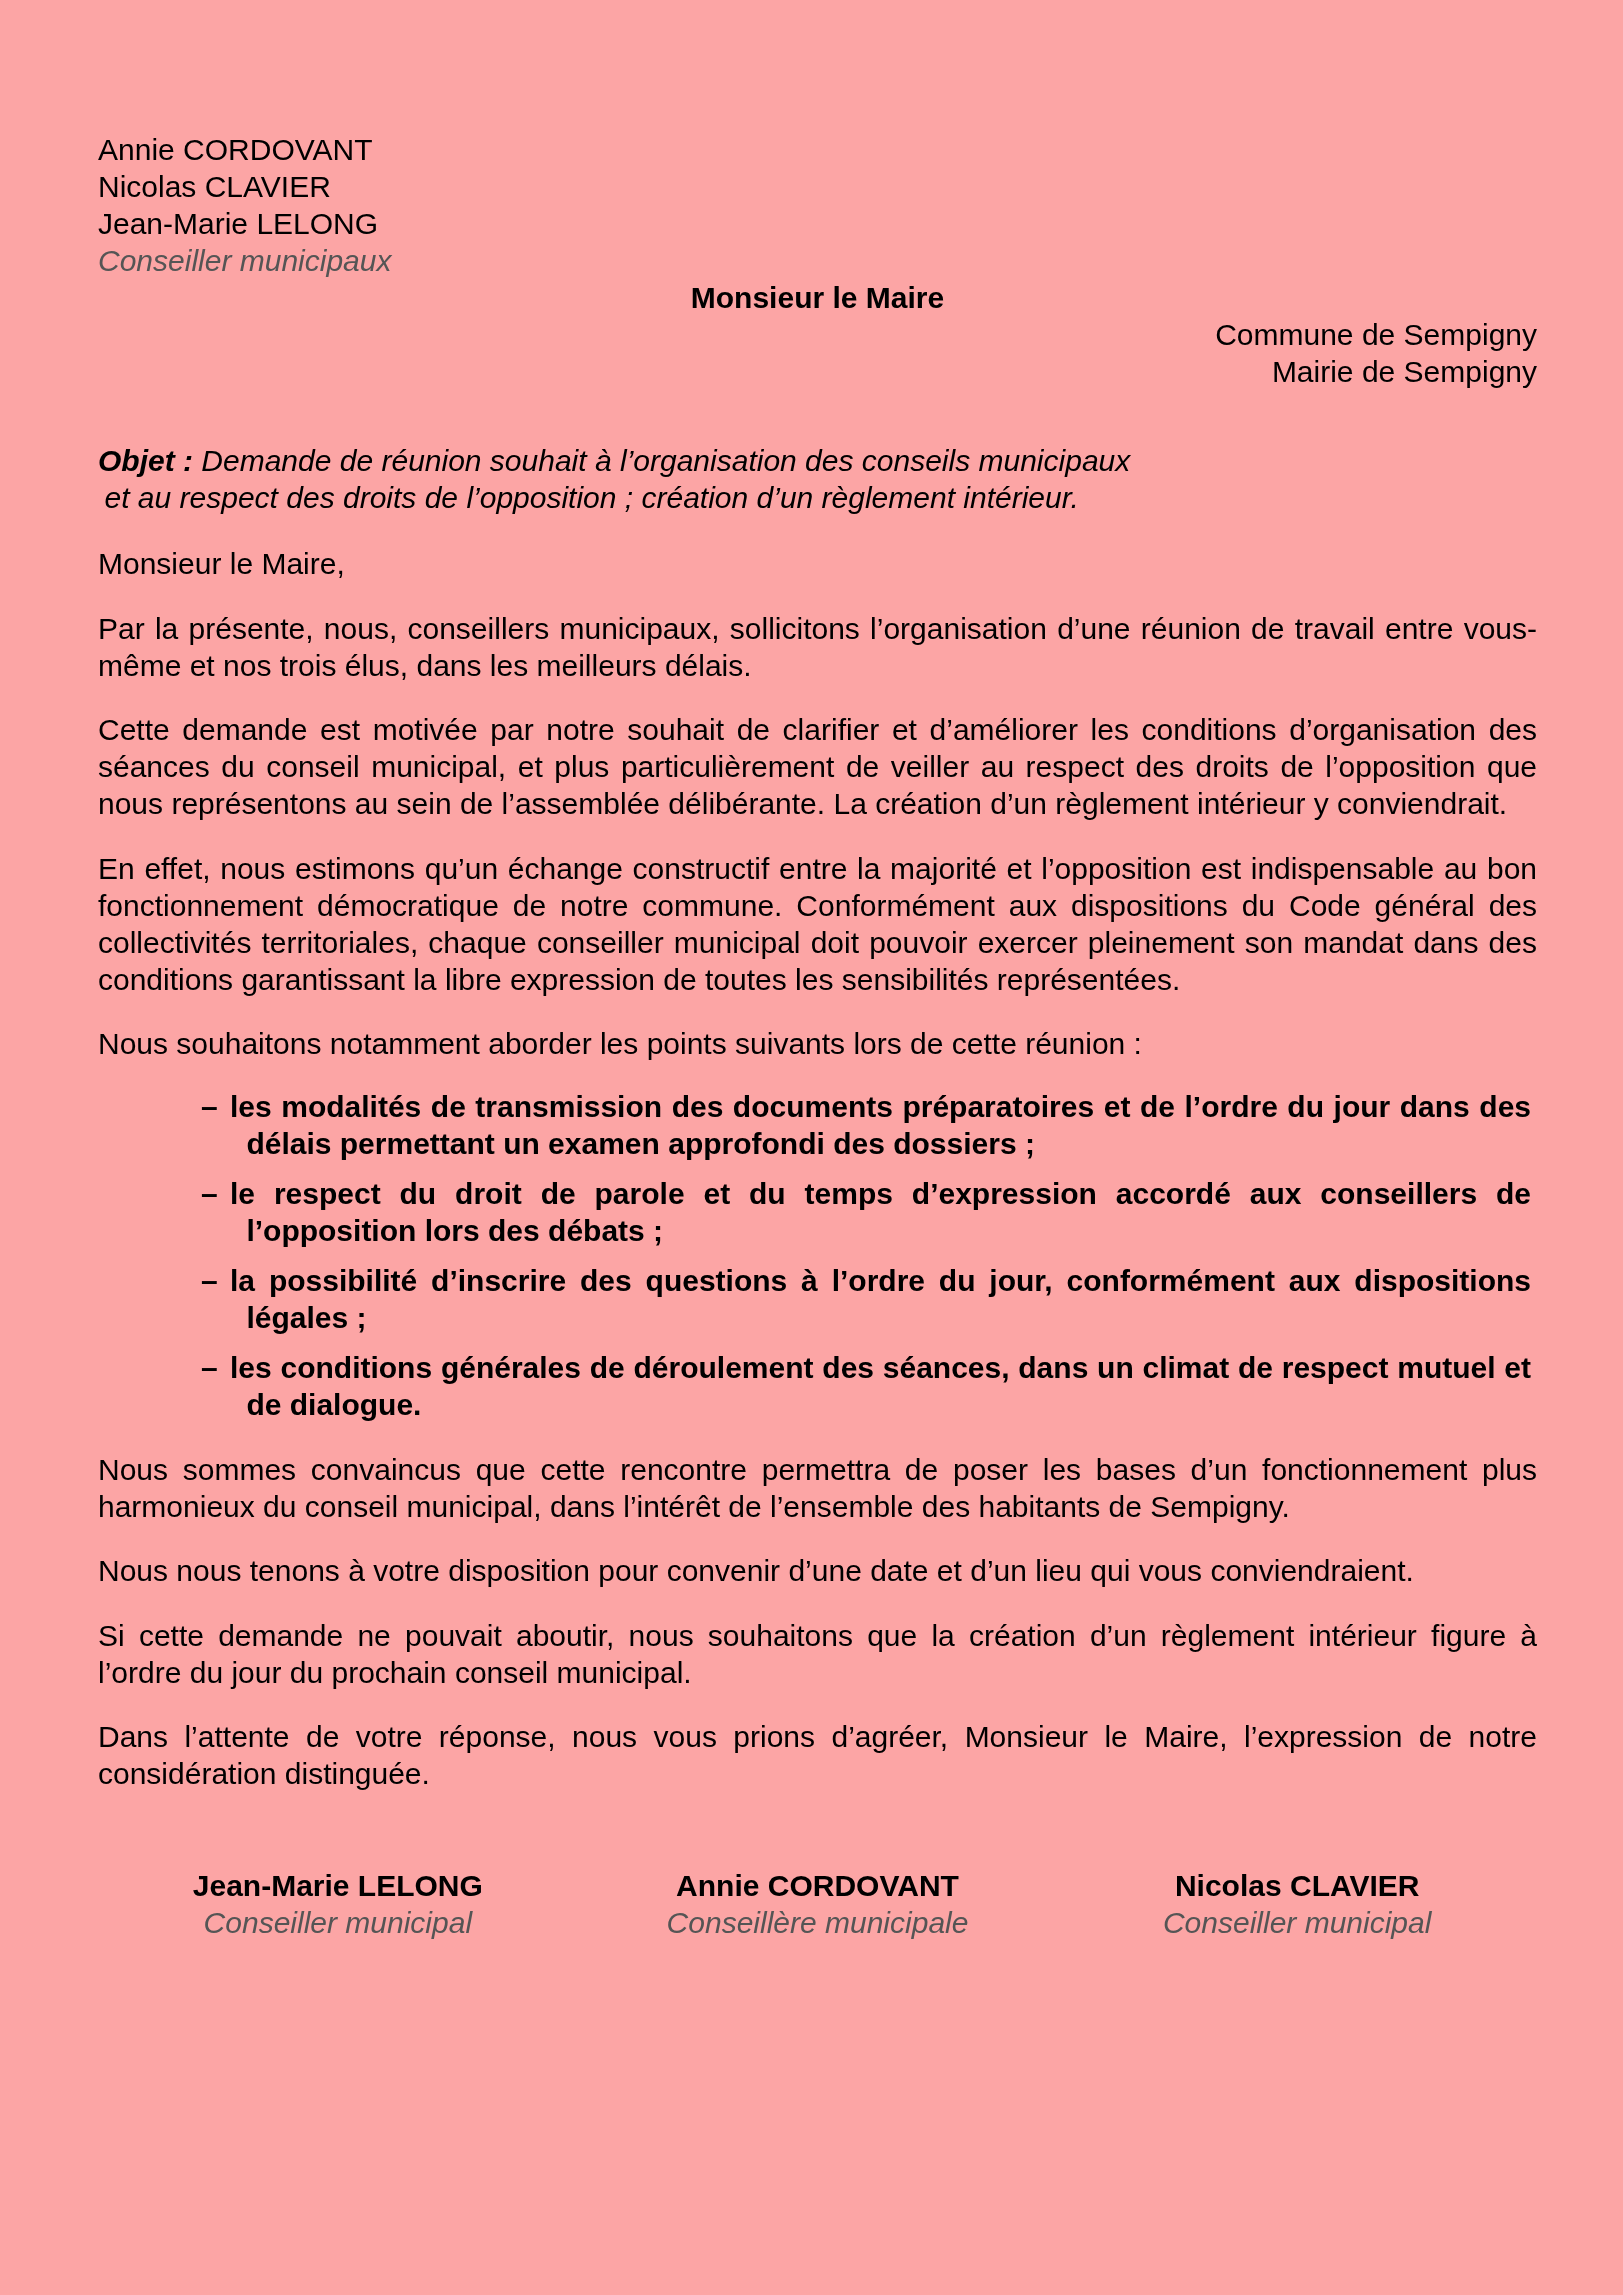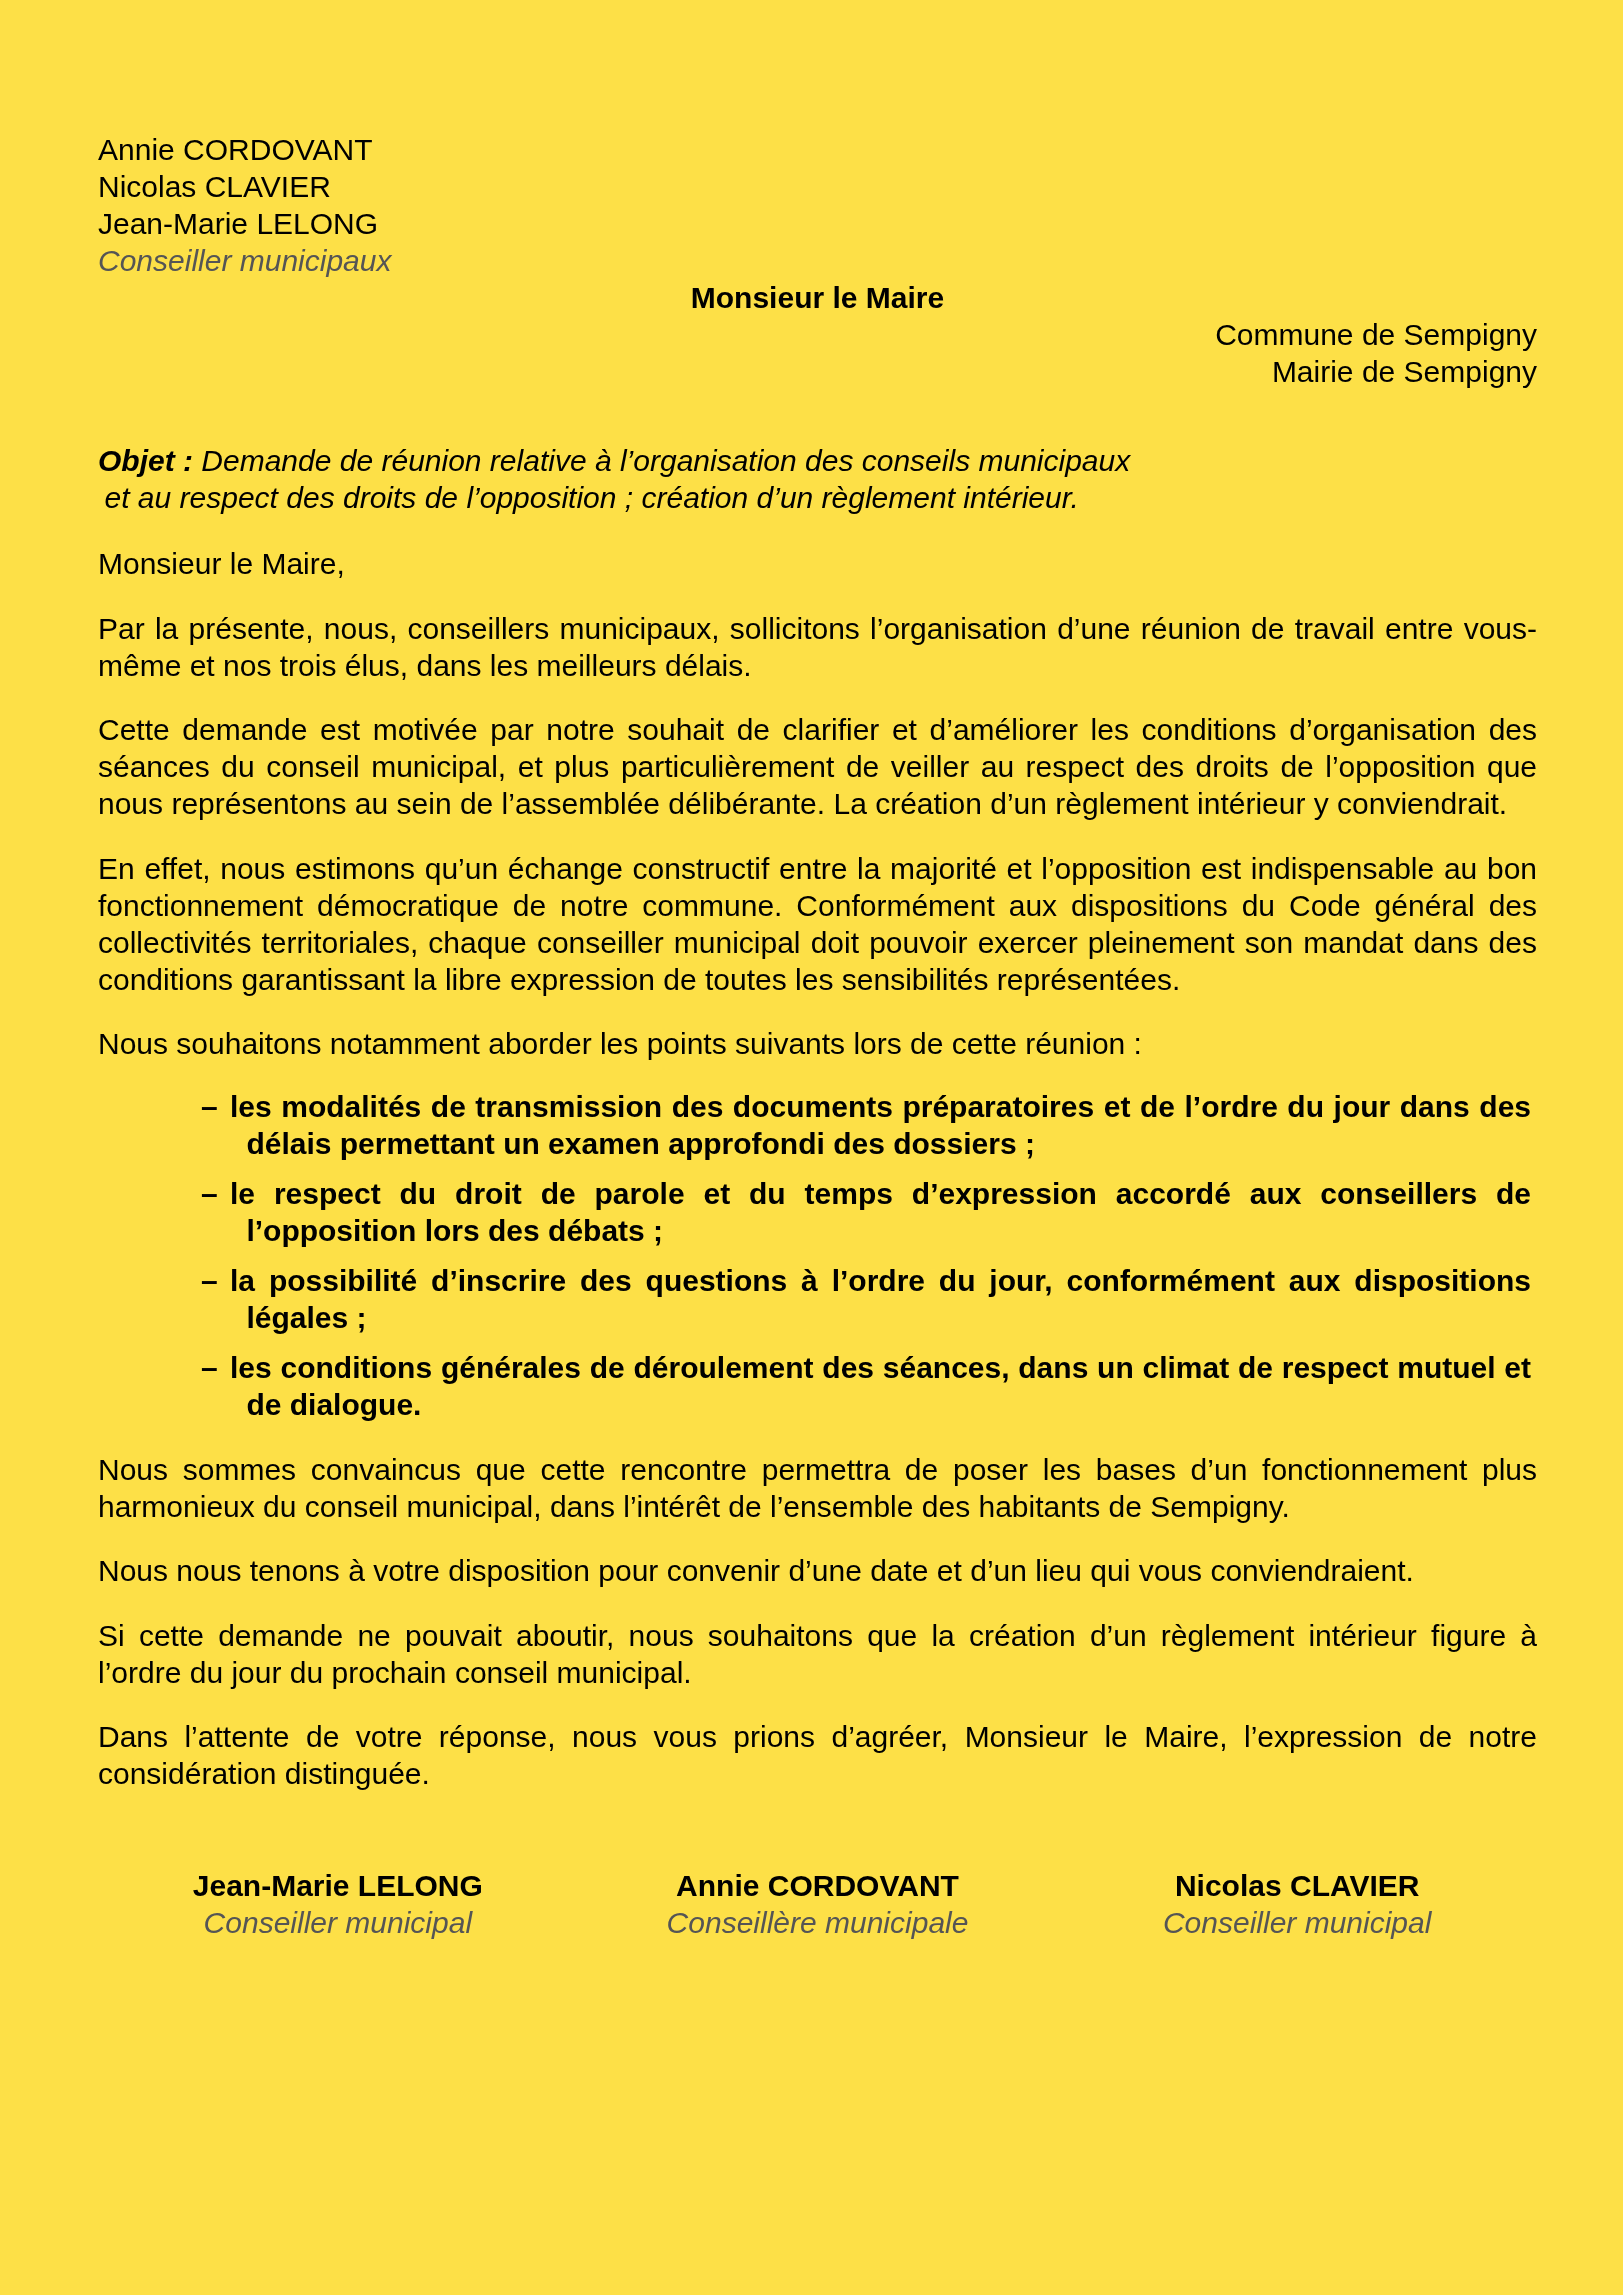--- a/index.html
+++ b/index.html
@@ -4,21 +4,21 @@
 <style>
   html, body {
     margin: 0;
     padding: 0;
     background: #ffffff;
   }
   .page {
     position: relative;
     width: 1623px;
     height: 2295px;
-    background: #fde047;
+    background: #fca5a5;
     font-family: "Liberation Sans", "DejaVu Sans", sans-serif;
     font-size: 30px;
     line-height: 37px;
     color: #000000;
     box-sizing: border-box;
     padding: 131px 86px 0 98px;
     overflow: hidden;
   }
   .sender-block div {
     white-space: nowrap;
@@ -106,21 +106,21 @@
   </div>
 
   <div class="recipient-block">
     <div class="recipient-title">Monsieur le Maire</div>
     <div>Commune de Sempigny</div>
     <div>Mairie de Sempigny</div>
   </div>
 
 
   <div class="subject-block">
-    <div><span class="subject-label">Objet :</span> <span>Demande de réunion relative à l’organisation des conseils municipaux</span></div>
+    <div><span class="subject-label">Objet :</span> <span>Demande de réunion souhait à l’organisation des conseils municipaux</span></div>
     <div class="subject-line2">et au respect des droits de l’opposition ; création d’un règlement intérieur.</div>
   </div>
 
   <p class="body-par salutation">Monsieur le Maire,</p>
 
   <p class="body-par">Par la présente, nous, conseillers municipaux, sollicitons l’organisation d’une réunion de travail entre vous-même et nos trois élus, dans les meilleurs délais.</p>
   <p class="body-par">Cette demande est motivée par notre souhait de clarifier et d’améliorer les conditions d’organisation des séances du conseil municipal, et plus particulièrement de veiller au respect des droits de l’opposition que nous représentons au sein de l’assemblée délibérante. La création d’un règlement intérieur y conviendrait.</p>
   <p class="body-par">En effet, nous estimons qu’un échange constructif entre la majorité et l’opposition est indispensable au bon fonctionnement démocratique de notre commune. Conformément aux dispositions du Code général des collectivités territoriales, chaque conseiller municipal doit pouvoir exercer pleinement son mandat dans des conditions garantissant la libre expression de toutes les sensibilités représentées.</p>
   <p class="body-par">Nous souhaitons notamment aborder les points suivants lors de cette réunion :</p>
 

